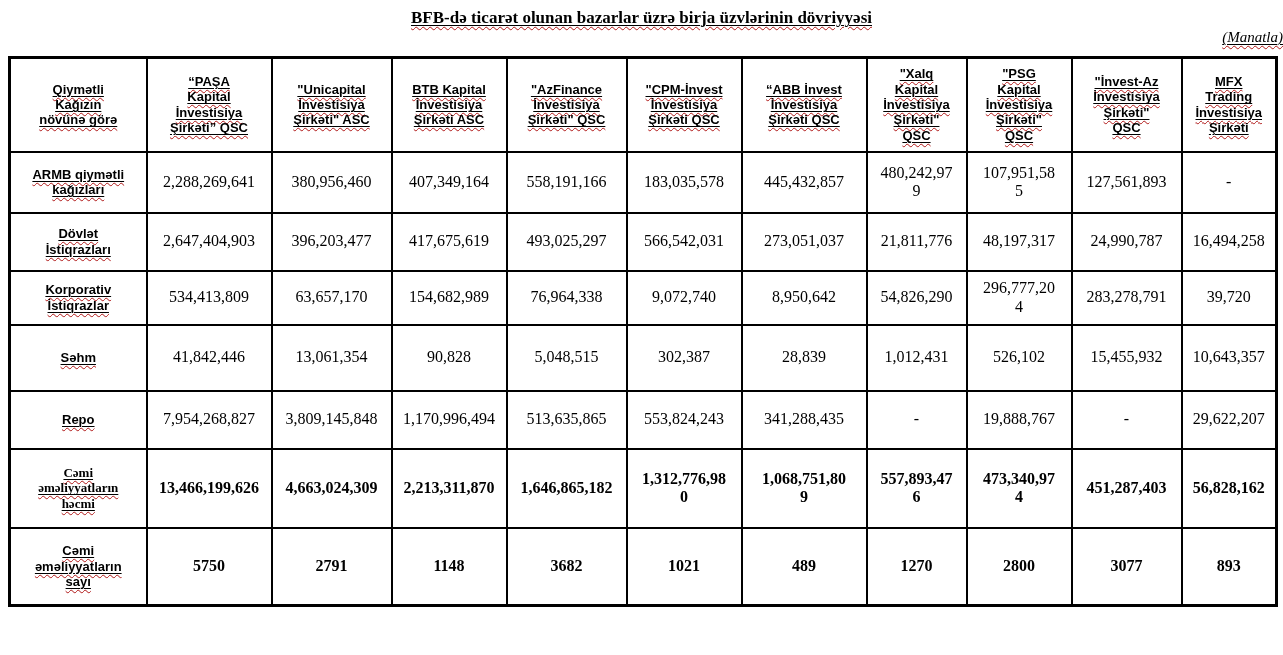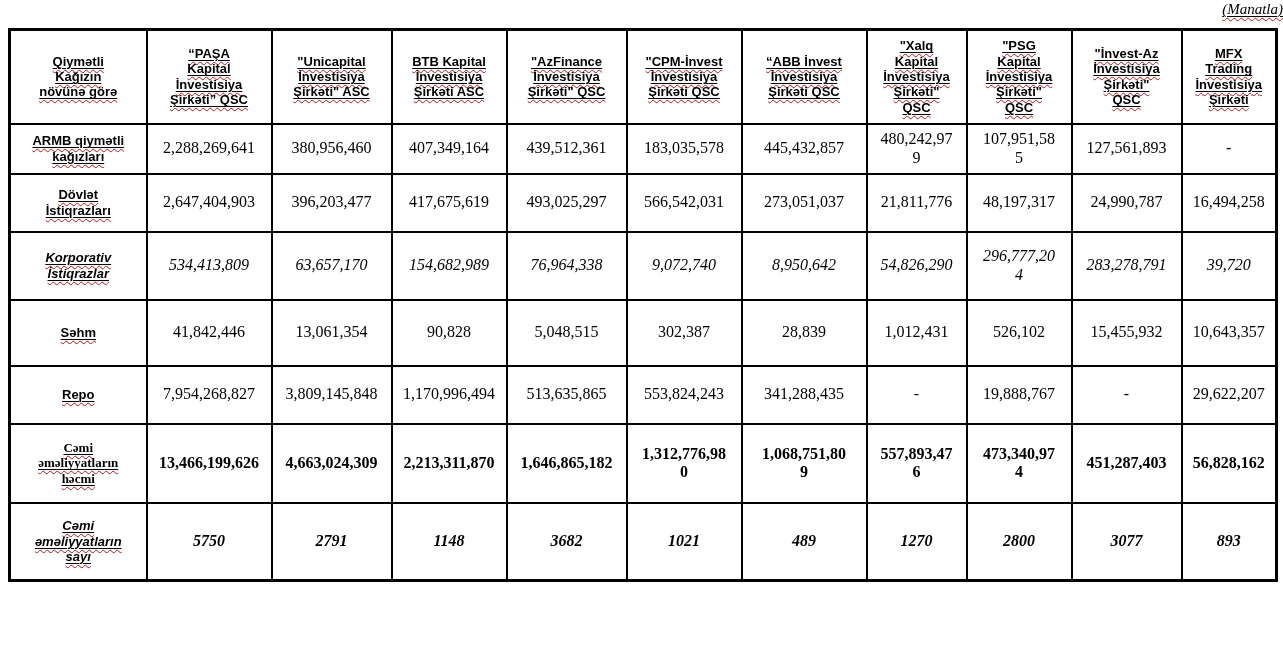--- a/index.html
+++ b/index.html
@@ -30,20 +30,21 @@
   .grid td { font-family:"Liberation Serif", serif; font-size:16px; line-height:1.15; }
   tr.bold td { font-weight:bold; }
   .num { display:inline-block; word-break:break-all; }
   td.v4 .num, td.v5 .num { max-width:89px; }
   td.v6 .num, td.v7 .num { max-width:75px; }
 </style>
 </head>
 <body>
 
 <div class="titles">
+  <div class="doc-title u"><span class="sq">BFB-də ticarət olunan bazarlar üzrə birja üzvlərinin dövriyyəsi</span></div>
   <div class="doc-unit u"><span class="sq">(Manatla)</span></div>
 </div>
 
 <table class="grid">
   <colgroup>
       <col style="width: 137px;">
       <col style="width: 125px;">
       <col style="width: 120px;">
       <col style="width: 115px;">
       <col style="width: 120px;">
@@ -63,47 +64,47 @@
         <th class="h3"><span class="htext u"><span class="sq">"AzFinance İnvestisiya Şirkəti" QSC</span></span></th>
         <th class="h4"><span class="htext u"><span class="sq">"CPM-İnvest İnvestisiya Şirkəti QSC</span></span></th>
         <th class="h5"><span class="htext u"><span class="sq">“ABB İnvest İnvestisiya Şirkəti QSC</span></span></th>
         <th class="h6"><span class="htext u"><span class="sq">"Xalq Kapital İnvestisiya Şirkəti" QSC</span></span></th>
         <th class="h7"><span class="htext u"><span class="sq">"PSG Kapital İnvestisiya Şirkəti" QSC</span></span></th>
         <th class="h8"><span class="htext u"><span class="sq">"İnvest-Az İnvestisiya Şirkəti" QSC</span></span></th>
         <th class="h9"><span class="htext u"><span class="sq">MFX Trading İnvestisiya Şirkəti</span></span></th>
       </tr>
     </thead>
   <tbody>
-      <tr style="height: 50px;">
+      <tr style="height: 61px;">
         <th class="row-label"><span class="htext u"><span class="sq">ARMB qiymətli kağızları</span></span></th>
         <td class="v0"><span class="num">2,288,269,641</span></td>
         <td class="v1"><span class="num">380,956,460</span></td>
         <td class="v2"><span class="num">407,349,164</span></td>
-        <td class="v3"><span class="num">439,512,361</span></td>
+        <td class="v3"><span class="num">558,191,166</span></td>
         <td class="v4"><span class="num">183,035,578</span></td>
         <td class="v5"><span class="num">445,432,857</span></td>
         <td class="v6"><span class="num">480,242,979</span></td>
         <td class="v7"><span class="num">107,951,585</span></td>
         <td class="v8"><span class="num">127,561,893</span></td>
         <td class="v9"><span class="num">-</span></td>
       </tr>
       <tr style="height: 58px;">
         <th class="row-label"><span class="htext u"><span class="sq">Dövlət İstiqrazları</span></span></th>
         <td class="v0"><span class="num">2,647,404,903</span></td>
         <td class="v1"><span class="num">396,203,477</span></td>
         <td class="v2"><span class="num">417,675,619</span></td>
         <td class="v3"><span class="num">493,025,297</span></td>
         <td class="v4"><span class="num">566,542,031</span></td>
         <td class="v5"><span class="num">273,051,037</span></td>
         <td class="v6"><span class="num">21,811,776</span></td>
         <td class="v7"><span class="num">48,197,317</span></td>
         <td class="v8"><span class="num">24,990,787</span></td>
         <td class="v9"><span class="num">16,494,258</span></td>
       </tr>
-      <tr style="height: 68px; font-style: italic;">
+      <tr style="height: 54px;">
         <th class="row-label"><span class="htext u"><span class="sq">Korporativ İstiqrazlar</span></span></th>
         <td class="v0"><span class="num">534,413,809</span></td>
         <td class="v1"><span class="num">63,657,170</span></td>
         <td class="v2"><span class="num">154,682,989</span></td>
         <td class="v3"><span class="num">76,964,338</span></td>
         <td class="v4"><span class="num">9,072,740</span></td>
         <td class="v5"><span class="num">8,950,642</span></td>
         <td class="v6"><span class="num">54,826,290</span></td>
         <td class="v7"><span class="num">296,777,204</span></td>
         <td class="v8"><span class="num">283,278,791</span></td>
@@ -141,21 +142,21 @@
         <td class="v1"><span class="num">4,663,024,309</span></td>
         <td class="v2"><span class="num">2,213,311,870</span></td>
         <td class="v3"><span class="num">1,646,865,182</span></td>
         <td class="v4"><span class="num">1,312,776,980</span></td>
         <td class="v5"><span class="num">1,068,751,809</span></td>
         <td class="v6"><span class="num">557,893,476</span></td>
         <td class="v7"><span class="num">473,340,974</span></td>
         <td class="v8"><span class="num">451,287,403</span></td>
         <td class="v9"><span class="num">56,828,162</span></td>
       </tr>
-      <tr class="bold" style="height: 78px; font-style: italic;">
+      <tr class="bold" style="height: 78px;">
         <th class="row-label"><span class="htext u"><span class="sq">Cəmi əməliyyatların sayı</span></span></th>
         <td class="v0"><span class="num">5750</span></td>
         <td class="v1"><span class="num">2791</span></td>
         <td class="v2"><span class="num">1148</span></td>
         <td class="v3"><span class="num">3682</span></td>
         <td class="v4"><span class="num">1021</span></td>
         <td class="v5"><span class="num">489</span></td>
         <td class="v6"><span class="num">1270</span></td>
         <td class="v7"><span class="num">2800</span></td>
         <td class="v8"><span class="num">3077</span></td>

